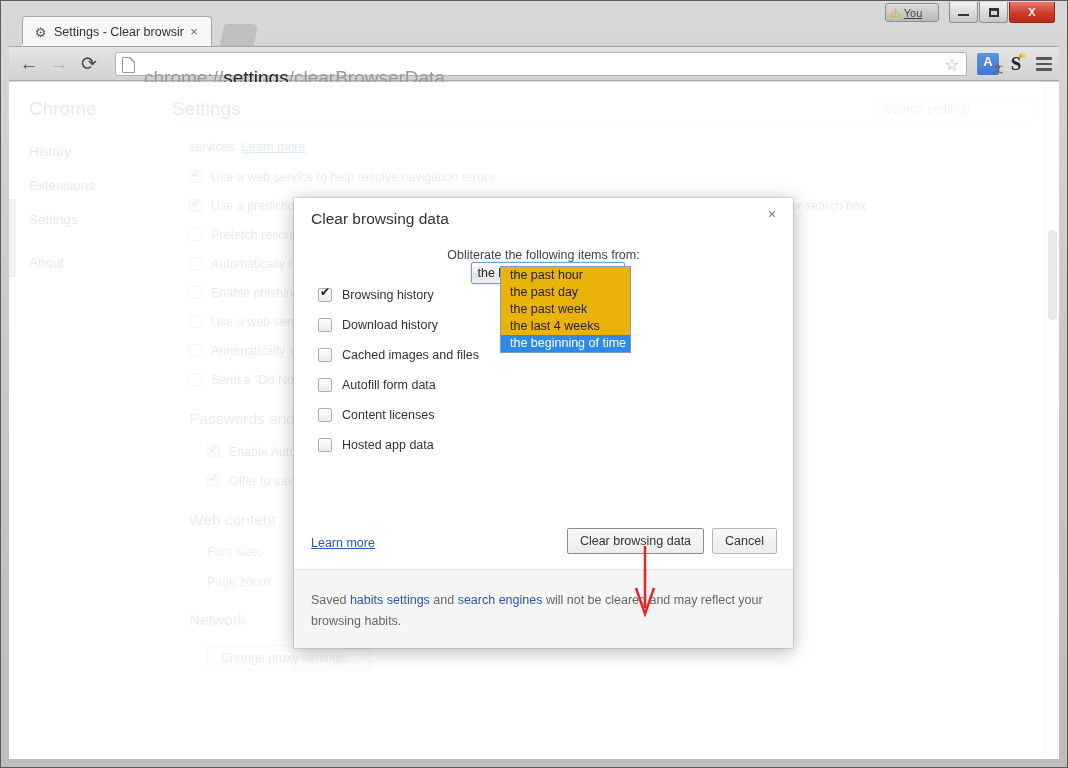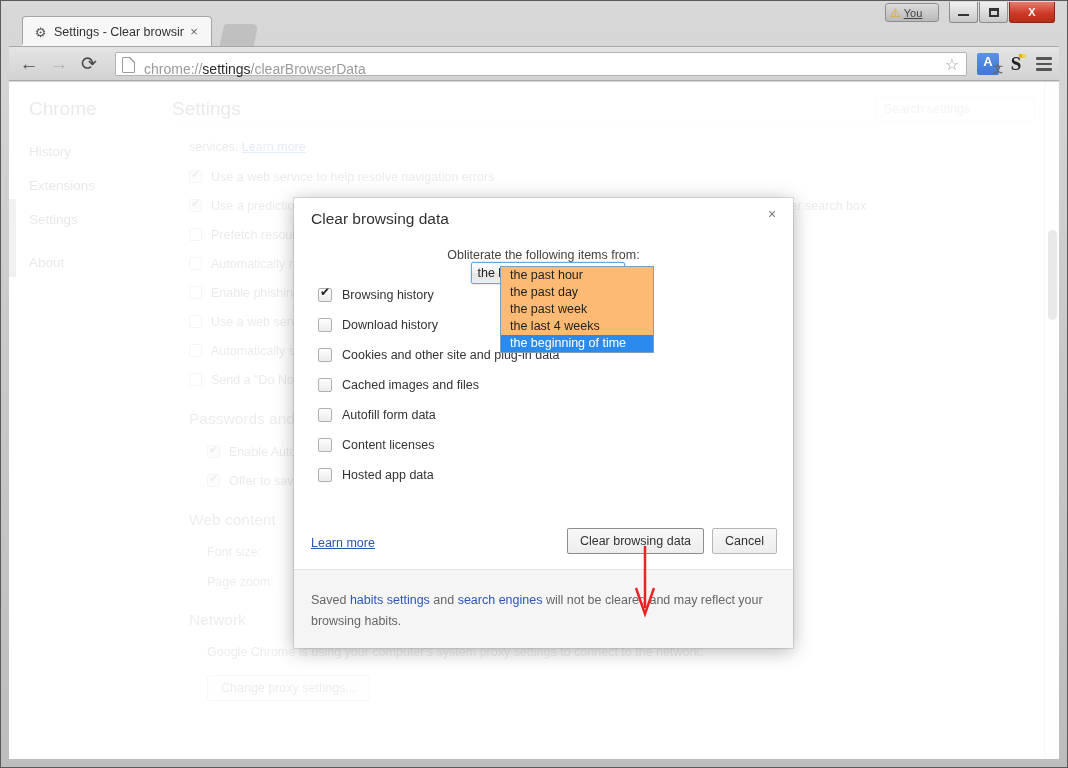--- a/index.html
+++ b/index.html
@@ -112,22 +112,22 @@
     position: absolute; left: 6px; top: 4px; width: 13px; height: 16px;
     border: 1px solid #999; background: #fff; border-radius: 1px;
   }
   .omni-pageicon:after {
     content: ""; position: absolute; right: -1px; top: -1px;
     border-width: 0 5px 5px 0; border-style: solid;
     border-color: transparent #fff transparent transparent;
     filter: drop-shadow(-1px 1px 0 #999);
   }
   .omni-url {
-    position: absolute; left: 28px; top: 6px; right: 30px;
-    font-size: 14px; line-height: 20px; color: #9a9a9a; white-space: nowrap;
+    position: absolute; left: 28px; top: 15px; right: 30px;
+    font-size: 19px; line-height: 20px; color: #9a9a9a; white-space: nowrap;
   }
   .omni-url b { color: #2b2b2b; font-weight: normal; }
   .omni-star {
     position: absolute; right: 7px; top: 3px;
     font-size: 16px; line-height: 18px; color: #9d9d9d;
   }
   .ext-icon { position: absolute; top: 6px; width: 22px; height: 22px; }
   .translate-icon {
     background: linear-gradient(to bottom, #5b93e8, #3f77d4);
     border-radius: 2px; color: #fff; font-size: 13px; font-weight: bold;
@@ -230,22 +230,22 @@
     box-shadow: 0 0 2px rgba(80,150,220,.5);
   }
   .select .val { font-size: 12.5px; color: #222; line-height: 20px; }
   .select .arr {
     position: absolute; right: 7px; top: 8px;
     width: 0; height: 0;
     border-left: 5px solid transparent; border-right: 5px solid transparent;
     border-top: 6px solid #333;
   }
   .dropdown {
-    position: absolute; left: 206px; top: 68px; width: 154px;
-    background: #fdba74; border: 1px solid #7a9fc4;
+    position: absolute; left: 206px; top: 68px; width: 131px;
+    background: #eab308; border: 1px solid #7a9fc4;
     z-index: 40;
   }
   .dd-opt {
     font-size: 12.5px; color: #222; padding: 1px 0 1px 9px;
     line-height: 15px; white-space: nowrap;
   }
   .dd-opt.sel { background: #2a8aee; color: #fff; }
 
   .cb-list { position: absolute; left: 24px; top: 82px; }
   .cb-item { display: flex; align-items: center; height: 30px; }
@@ -407,21 +407,20 @@
         <div class="bg-cb checked" style="padding-left:18px">
               <span class="box"></span>
               <span class="lbl">Offer to save your web passwords.</span>
             </div>
 
         <div class="bg-head">Web content</div>
         <div class="bg-sub">Font size:</div>
         <div class="bg-sub">Page zoom:</div>
 
         <div class="bg-head">Network</div>
-        <div class="bg-sub">Google Chrome is using your computer's system proxy settings to connect to the network.</div>
         <div class="bg-btn">Change proxy settings...</div>
       </div>
     </div>
 
     <div class="pg-scroll">
       <div class="pg-thumb"></div>
     </div>
 
     <div class="overlay"></div>
 
@@ -449,24 +448,20 @@
         <div class="cb-item checked">
               <span class="box"></span>
               <span class="lbl">Browsing history</span>
             </div>
         <div class="cb-item">
               <span class="box"></span>
               <span class="lbl">Download history</span>
             </div>
         <div class="cb-item">
               <span class="box"></span>
-              <span class="lbl">Cookies and other site and plug-in data</span>
-            </div>
-        <div class="cb-item">
-              <span class="box"></span>
               <span class="lbl">Cached images and files</span>
             </div>
         <div class="cb-item">
               <span class="box"></span>
               <span class="lbl">Autofill form data</span>
             </div>
         <div class="cb-item">
               <span class="box"></span>
               <span class="lbl">Content licenses</span>
             </div>

